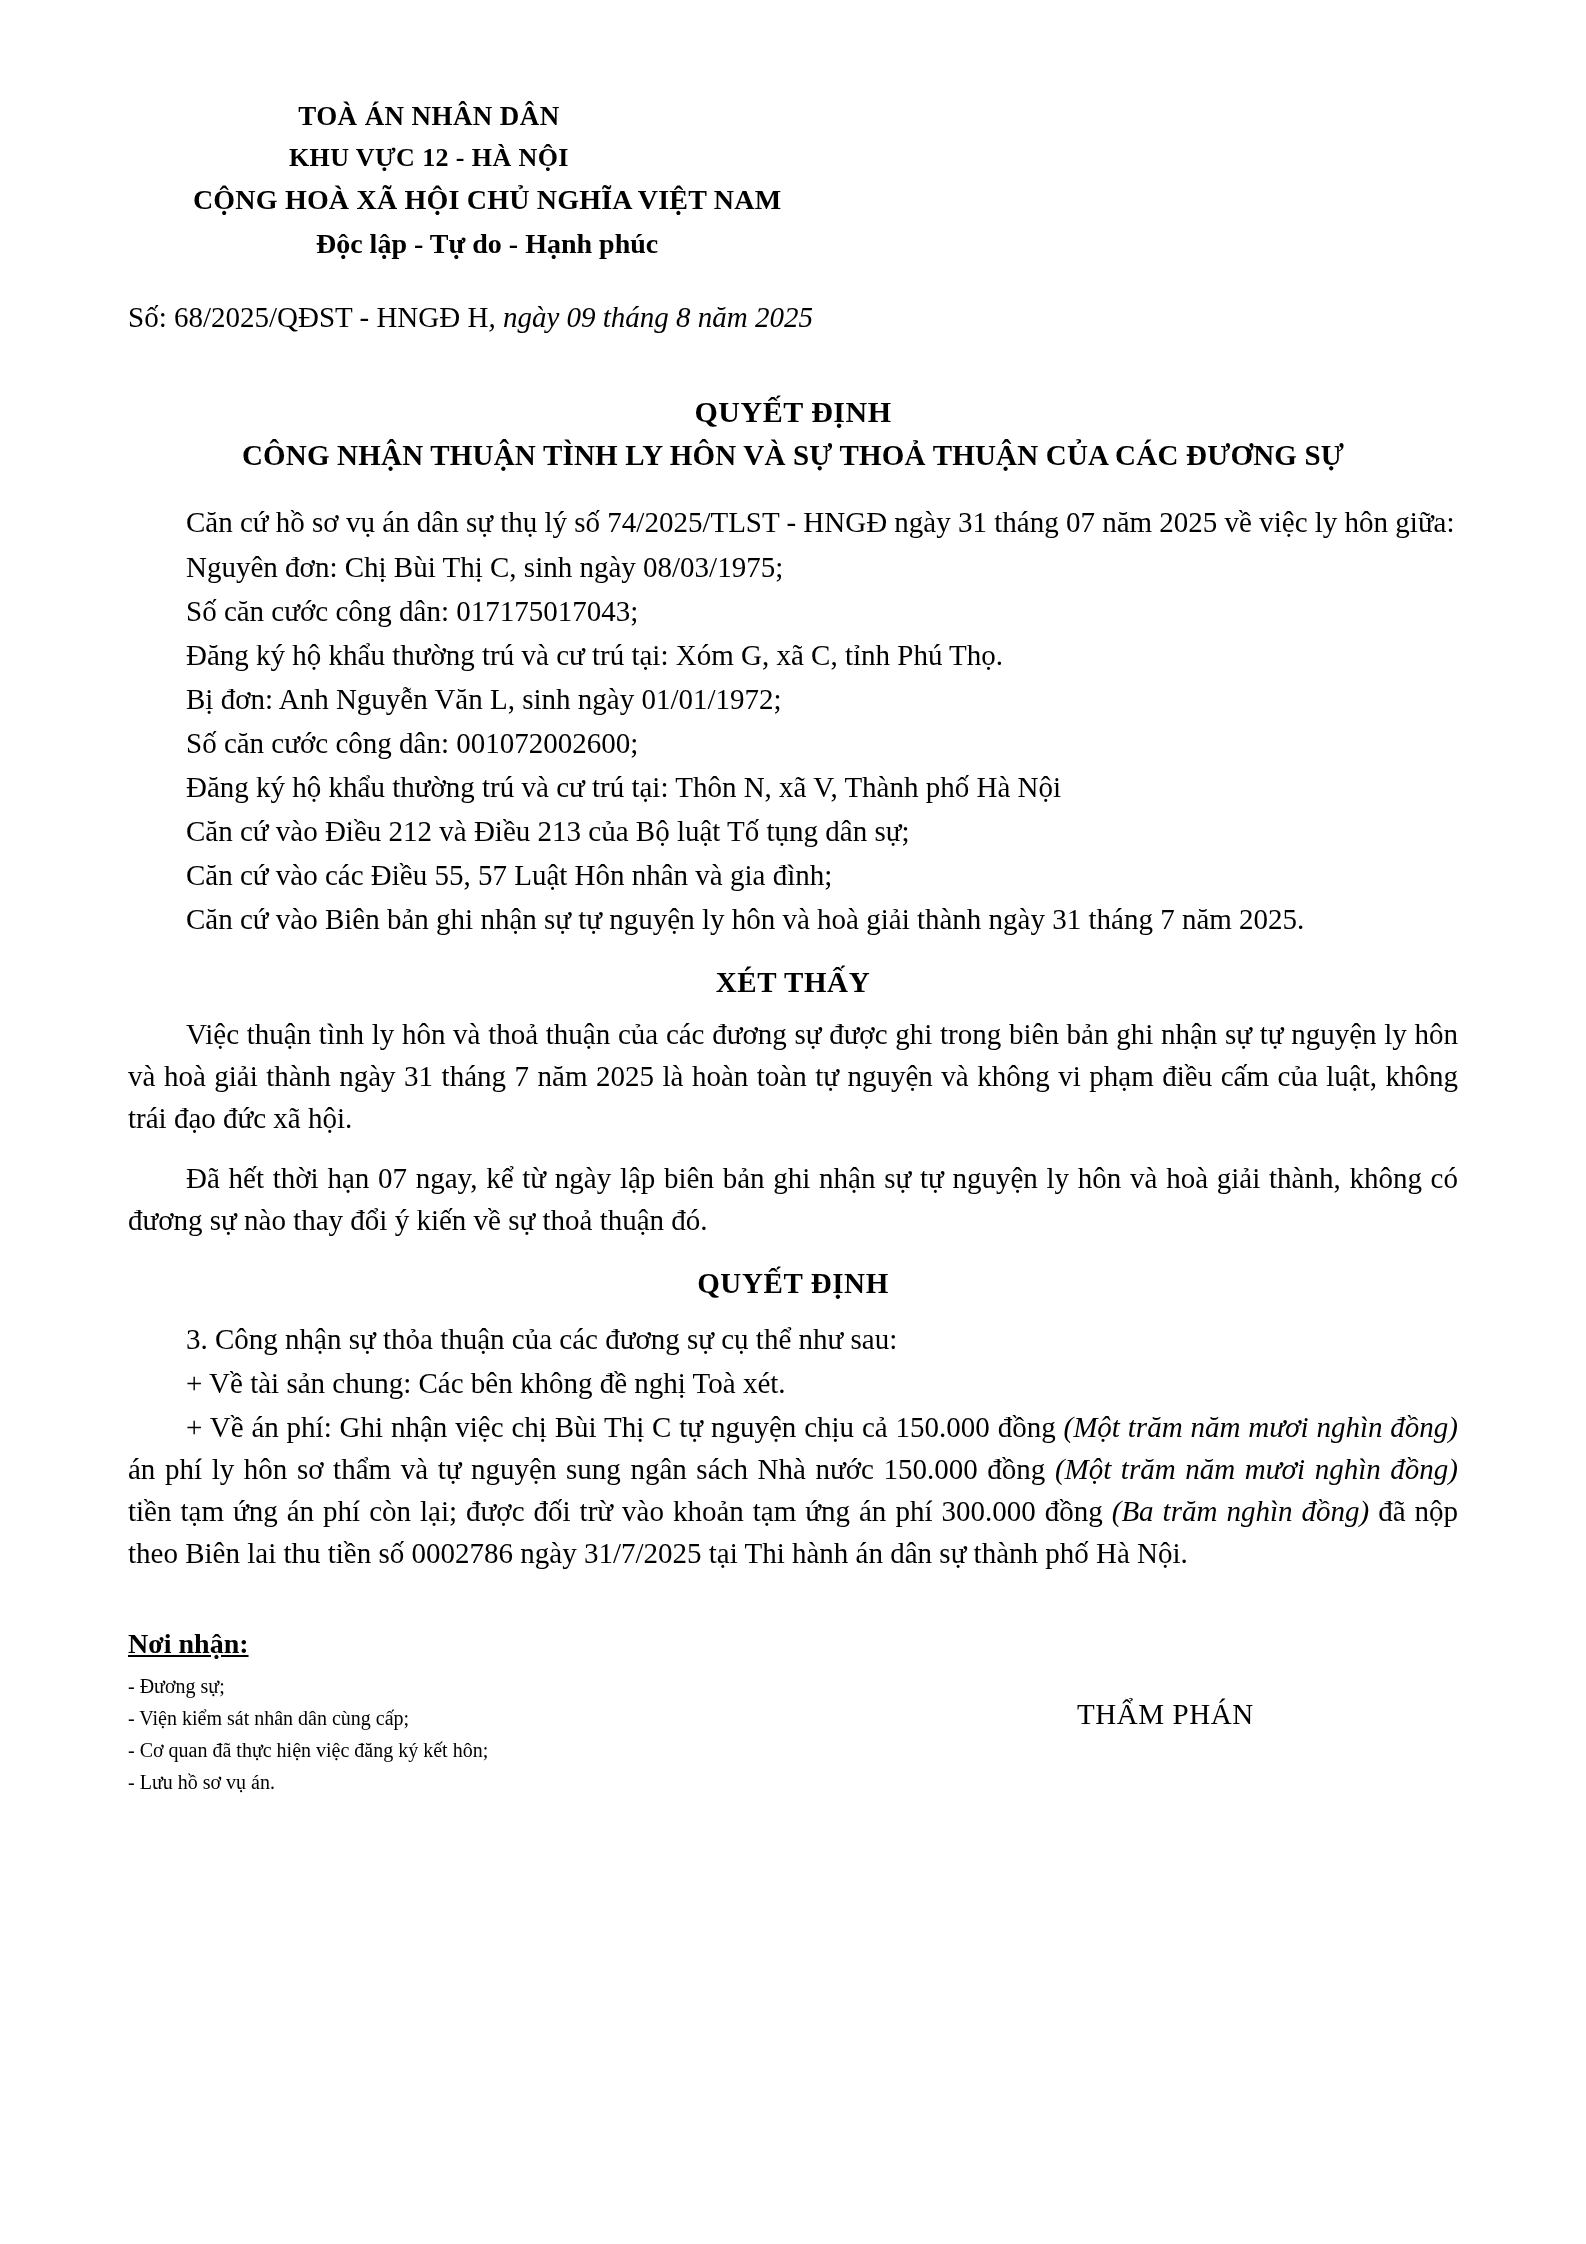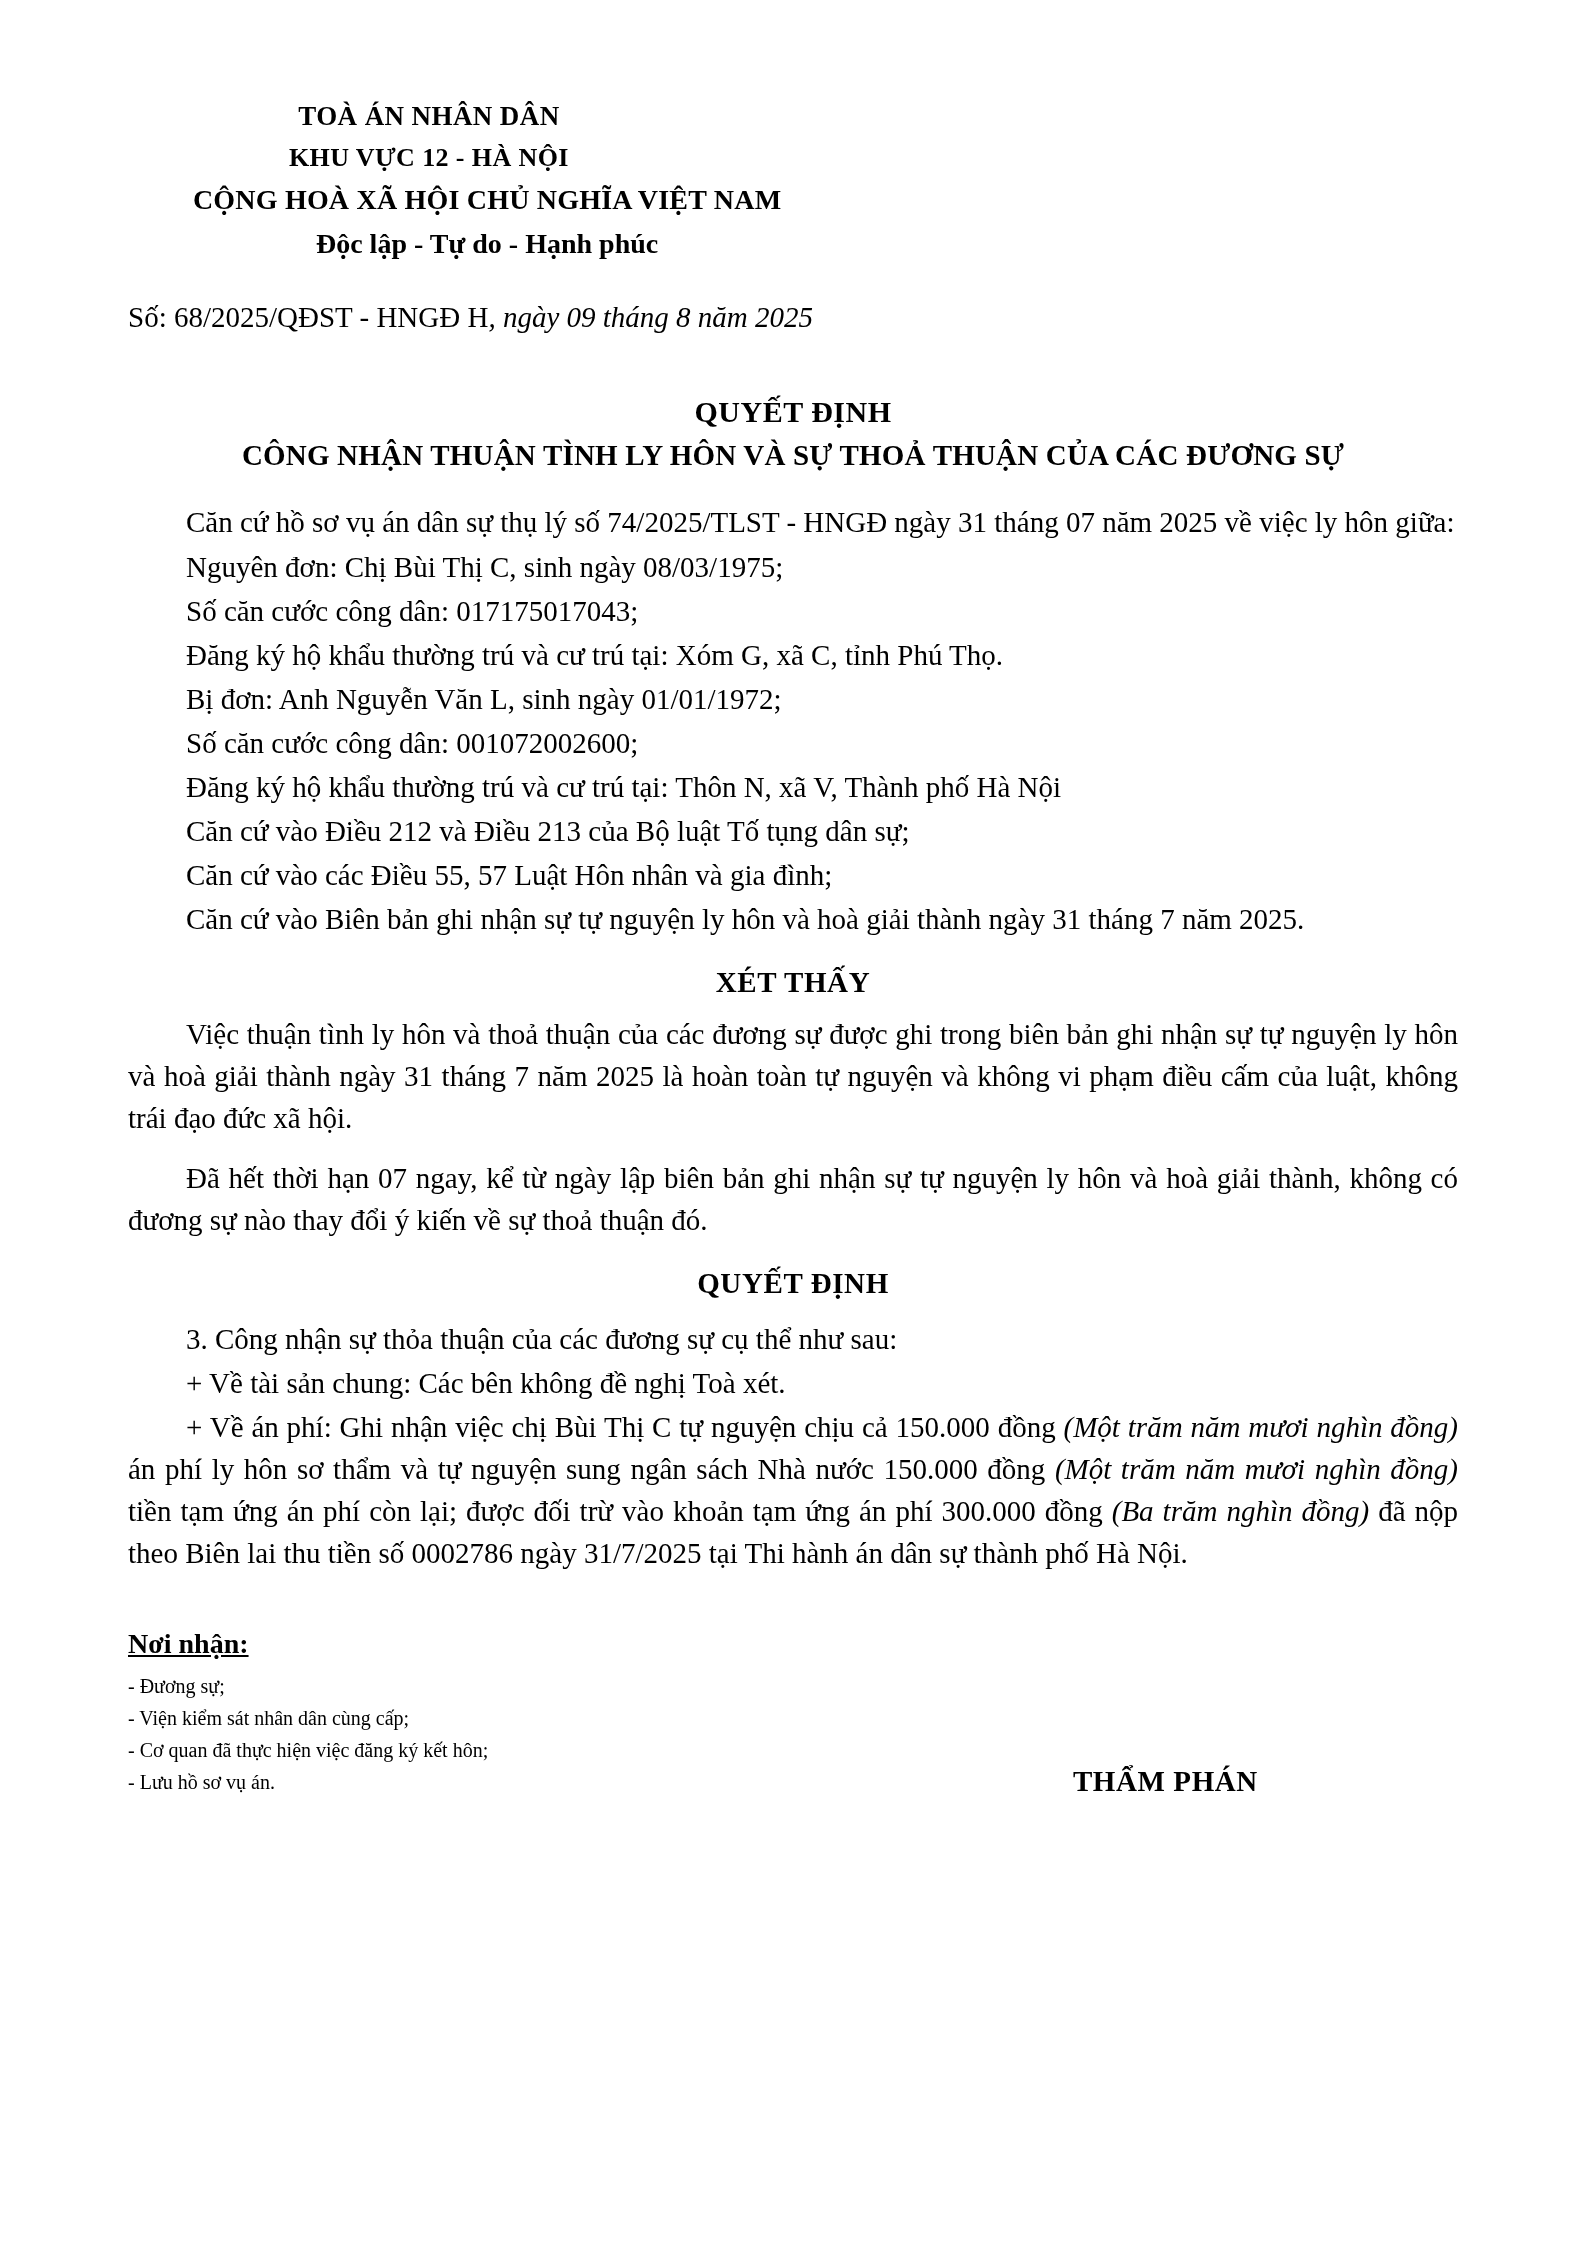--- a/index.html
+++ b/index.html
@@ -115,42 +115,42 @@
   }
   .it {
     font-style: italic;
   }
 
   
   .footer {
     margin-top: 54px;
     display: flex;
     flex-direction: row;
-    align-items: flex-end;
+    align-items: center;
   }
   .footer-left {
     width: 56%;
   }
   .footer-right {
     width: 44%;
     text-align: center;
     padding-top: 2px;
   }
   .recipients-title {
     font-weight: bold;
     font-size: 28px;
     text-decoration: underline;
     margin-bottom: 10px;
   }
   .recipient {
     font-size: 20px;
     line-height: 1.6;
   }
   .judge-title {
-    font-weight: bold;
+    font-weight: normal;
     font-size: 29px;
     letter-spacing: 0.6px;
   }
 </style>
 </head>
 <body>
 
 <div class="page">
 
   <div class="header">

